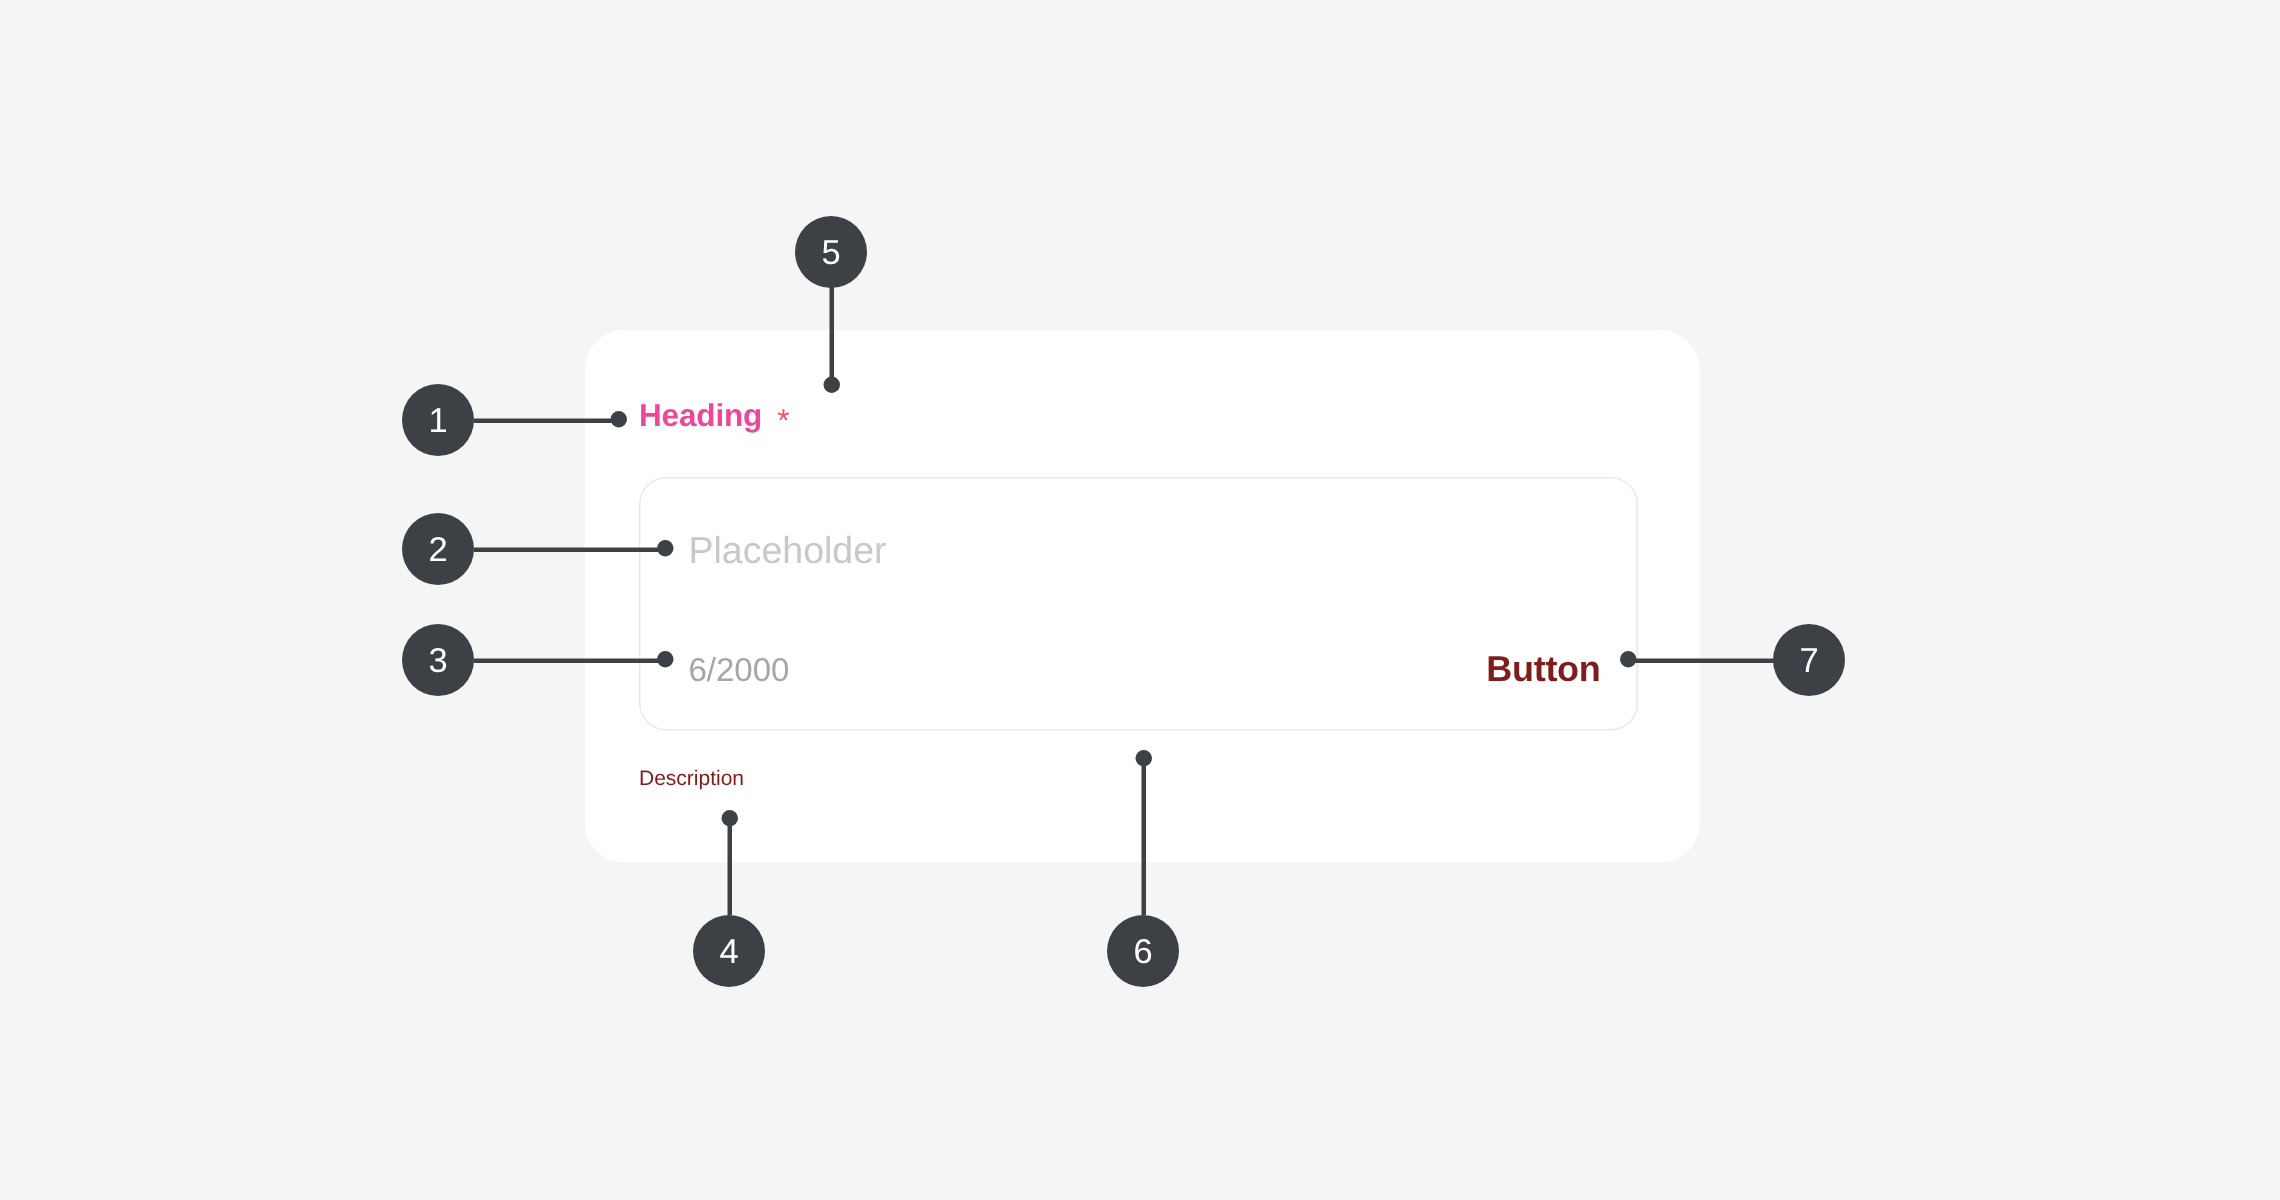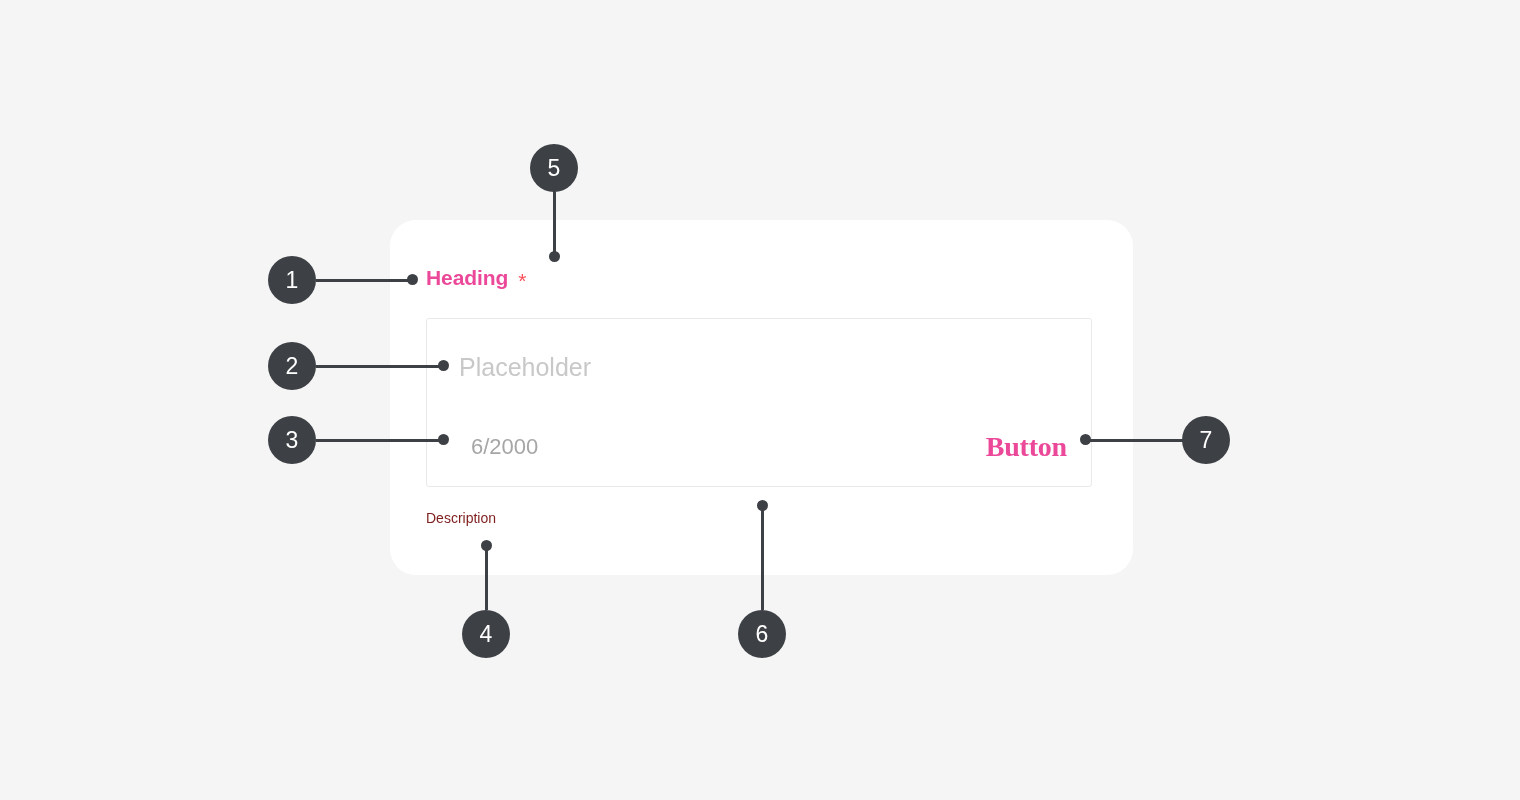--- a/index.html
+++ b/index.html
@@ -44,52 +44,50 @@
     top:2px;
   }
 
   
   .field{
     position:absolute;
     left:36px;top:98px;
     width:666px;height:169px;
     box-sizing:border-box;
     border:1.5px solid #e9e9e9;
-    border-radius:3px;
+    border-radius:18px;
     background:#ffffff;
   }
   .field-placeholder{
     position:absolute;
     left:32px;top:33px;
     font-size:25px;
     color:#c8c8c8;
     line-height:30px;
     white-space:nowrap;
   }
   .field-footer{
     position:absolute;
     left:32px;right:24px;bottom:24px;
     display:flex;align-items:flex-start;
     justify-content:space-between;
     height:30px;
-    margin-left:12px;
   }
   .counter{
     font-size:22px;
     color:#a6a6a6;
     line-height:30px;
   }
   .field-button{
-    font-size:28px;
+    font-size:24px;
     font-weight:bold;
-    color:#ec4899;
+    color:#7f1d1d;
     line-height:30px;
     letter-spacing:-0.2px;
     cursor:pointer;
-    font-family:Liberation Serif, serif;
   }
 
   
   .description{
     position:absolute;
     left:36px;top:286px;
     font-size:14px;
     color:#7f1d1d;
     line-height:24px;
   }

